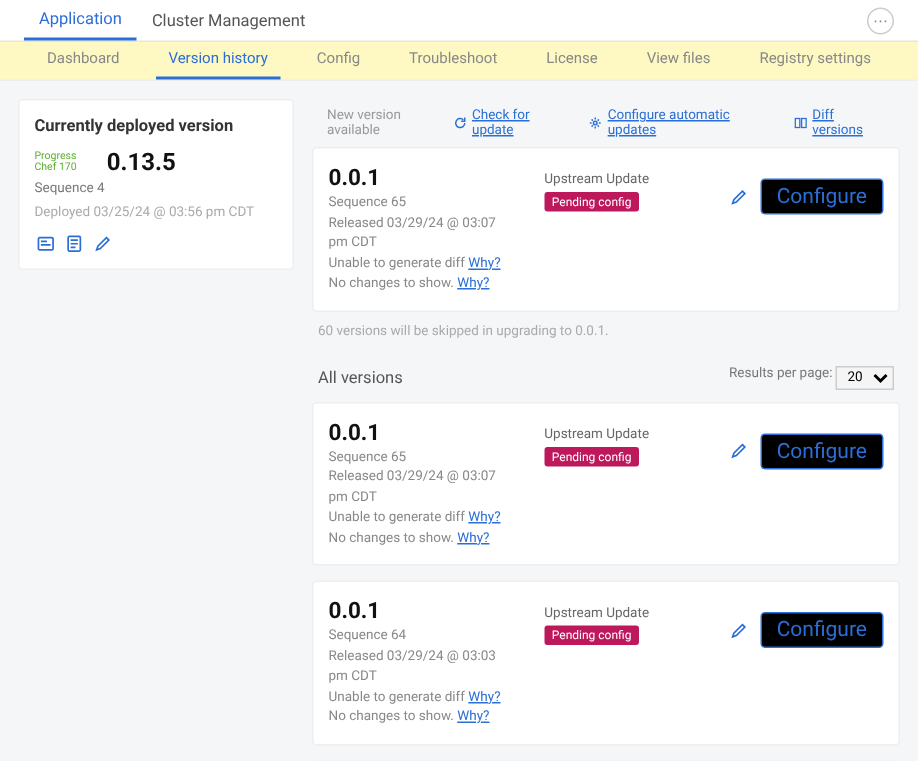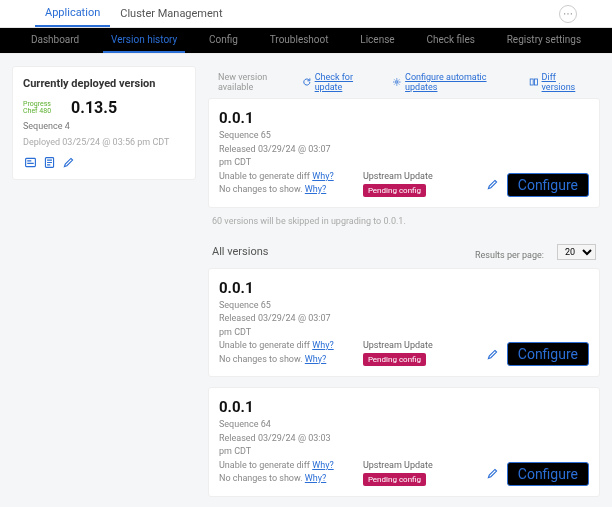--- a/index.html
+++ b/index.html
@@ -1,87 +1,87 @@
 <!DOCTYPE html>
 <html><head>
 <meta charset="utf-8">
 <style>
 *{box-sizing:border-box;margin:0;padding:0;font-family:-apple-system,BlinkMacSystemFont,"Segoe UI",Roboto,sans-serif}
 body{background:#fff;font-size:11px;color:#333;width:612px}
-.top-tabs{display:flex;align-items:center;padding:0 35px;border-bottom:1px solid #e5e5e5;height:28px}
+.top-tabs{display:flex;align-items:center;padding:0 16px;border-bottom:1px solid #e5e5e5;height:28px}
 .top-tabs .tab{padding:6px 10px;color:#555;cursor:pointer}
 .top-tabs .tab.active{color:#2a6ed6;border-bottom:2px solid #2a6ed6}
 .top-tabs .spacer{flex:1}
 .top-tabs .menu{width:18px;height:18px;border:1px solid #ccc;border-radius:50%;display:flex;align-items:center;justify-content:center;color:#888;font-size:10px}
-.sub-tabs{display:flex;padding:0 20px;background:#000000;border-bottom:1px solid #eee;height:26px;align-items:stretch;gap:10px;justify-content:space-around}
+.sub-tabs{display:flex;padding:0 20px;background:#fef9c3;border-bottom:1px solid #eee;height:26px;align-items:stretch;gap:10px;justify-content:space-around}
 .sub-tabs .stab{padding:6px 8px;color:#888;font-size:10px}
 .sub-tabs .stab.active{color:#2a6ed6;border-bottom:2px solid #2a6ed6}
 .main{display:flex;gap:12px;padding:12px;background:#f5f6f7;align-items:flex-start}
 .left-col{width:184px}
 .card{background:#fff;border:1px solid #eee;border-radius:3px;padding:10px}
 .card h3{font-size:11px;font-weight:700;margin-bottom:8px;color:#333}
 .logo-row{display:flex;align-items:center;gap:20px}
 .prog-logo{font-size:7px;color:#5cb030;line-height:1}
 .big-ver{font-size:16px;font-weight:700;color:#111}
 .seq{font-size:9px;color:#777;margin-top:4px}
 .dep-date{font-size:9px;color:#aaa;margin-top:6px}
 .icon-row{display:flex;gap:5px;margin-top:8px}
 .icon-row .ic{width:14px;height:14px;display:flex;align-items:center;justify-content:center;color:#2a6ed6;font-size:10px}
 .right-col{flex:1}
 .new-ver-bar{display:flex;align-items:center;padding:6px 10px;font-size:9px}
 .new-ver-bar .nv-label{color:#999}
 .new-ver-bar .links{margin-left:auto;display:flex;gap:12px;align-items:center}
 .new-ver-bar .lk{color:#2a6ed6;text-decoration:underline;display:flex;align-items:center;gap:3px}
-.ver-block{background:#fff;border:1px solid #eee;border-radius:3px;padding:10px;display:flex;align-items:flex-end;gap:18px}
+.ver-block{background:#fff;border:1px solid #eee;border-radius:3px;padding:10px;display:flex;align-items:flex-start;gap:18px}
 .ver-info{flex:1.2}
 .ver-num{font-size:15px;font-weight:700;color:#111}
 .ver-meta{font-size:9px;color:#888;margin-top:2px;line-height:1.5}
 .ver-meta a{color:#2a6ed6;text-decoration:underline}
 .ver-status{flex:1;padding-top:6px}
 .up-label{font-size:9px;color:#666}
 .badge{display:inline-block;background:#be185d;color:#fff;font-size:8px;padding:2px 5px;border-radius:2px;margin-top:3px}
 .ver-actions{display:flex;align-items:center;gap:8px;padding-top:10px}
 .cfg-btn{border:1px solid #2a6ed6;color:#2a6ed6;background:#000000;padding:3px 10px;border-radius:3px;font-size:14px;cursor:pointer}
 .wrench{color:#2a6ed6;font-size:11px}
 .skip-note{font-size:9px;color:#aaa;padding:8px 4px}
 .all-hdr{display:flex;align-items:center;padding:10px 4px 8px}
 .all-hdr .ah-title{font-size:11px;color:#555}
-.all-hdr .rpp{margin-left:auto;font-size:9px;color:#777;display:flex;align-items:flex-end;gap:13px}
+.all-hdr .rpp{margin-left:auto;font-size:9px;color:#777;display:flex;align-items:flex-start;gap:2px}
 .all-hdr select{font-size:9px;padding:1px 3px;border:1px solid #ccc;background:#f5f5f5}
 .ver-list .ver-block{margin-bottom:10px}
 svg{display:block}
 </style>
 </head>
 <body>
 
 <div class="top-tabs">
   <div class="tab active">Application</div>
   <div class="tab">Cluster Management</div>
   <div class="spacer"></div>
   <div class="menu">⋯</div>
 </div>
 
 <div class="sub-tabs">
   <div class="stab">Dashboard</div>
   <div class="stab active">Version history</div>
   <div class="stab">Config</div>
   <div class="stab">Troubleshoot</div>
   <div class="stab">License</div>
-  <div class="stab">Check files</div>
+  <div class="stab">View files</div>
   <div class="stab">Registry settings</div>
 </div>
 
 <div class="main">
   <div class="left-col">
     <div class="card">
       <h3>Currently deployed version</h3>
       <div class="logo-row">
         <div class="prog-logo">
           <div>Progress</div>
-            <div>Chef 480</div>
+            <div>Chef 170</div>
         </div>
         <div class="big-ver">0.13.5</div>
       </div>
       <div class="seq">Sequence 4</div>
       <div class="dep-date">Deployed 03/25/24 @ 03:56 pm CDT</div>
       <div class="icon-row">
         <span class="ic">
             <svg width="13" height="13" viewBox="0 0 16 16" fill="none" stroke="#2a6ed6" stroke-width="1.4">
               <rect x="2" y="3" width="12" height="10" rx="1"></rect>
               <path d="M4 6h5M4 9h8"></path>

